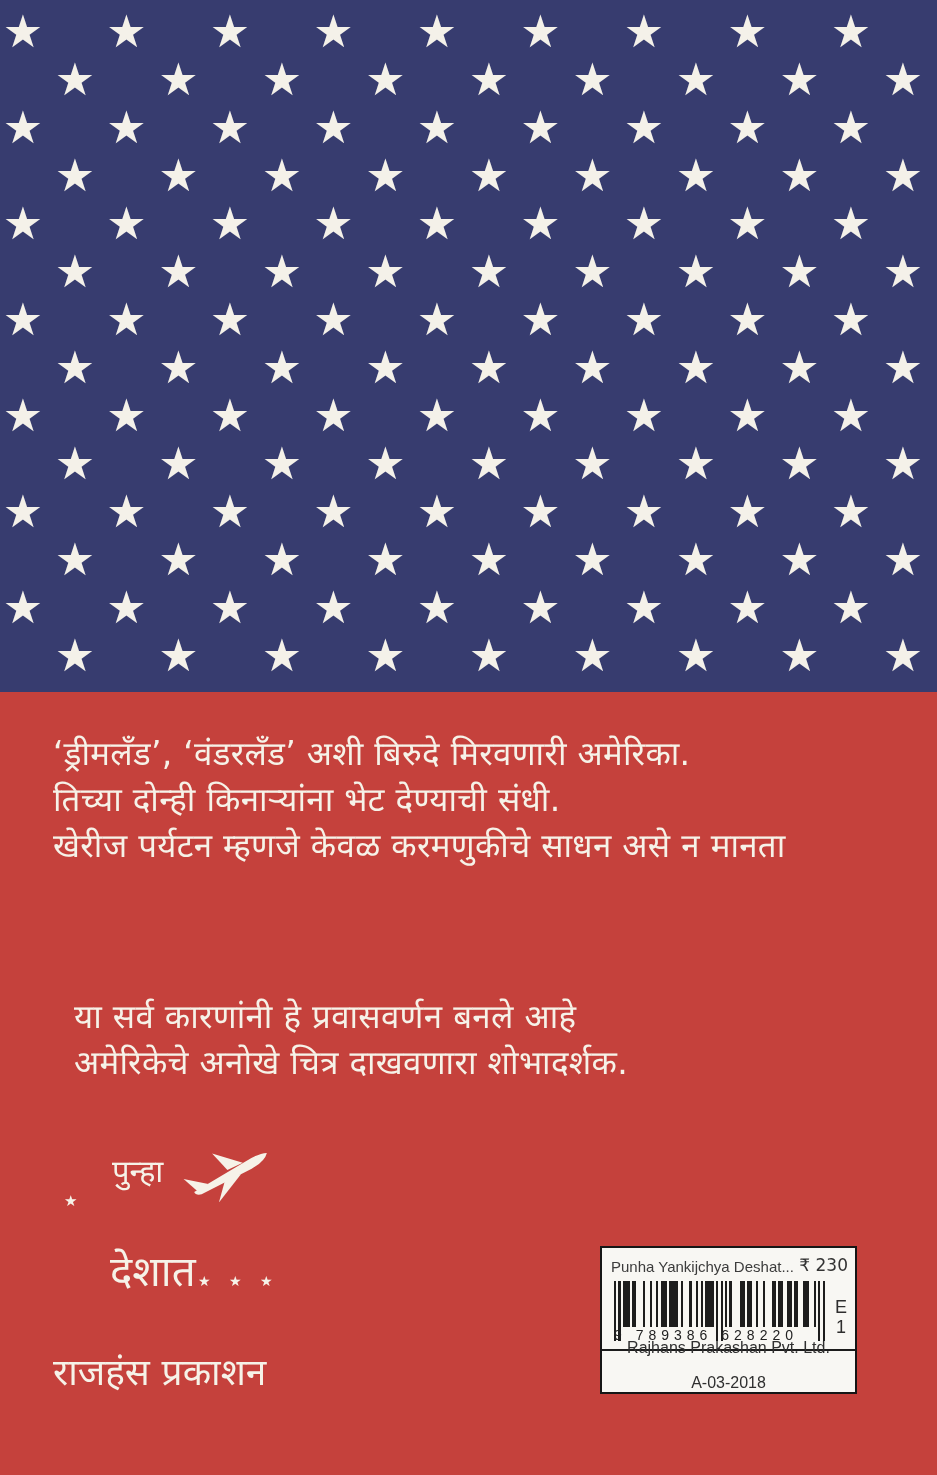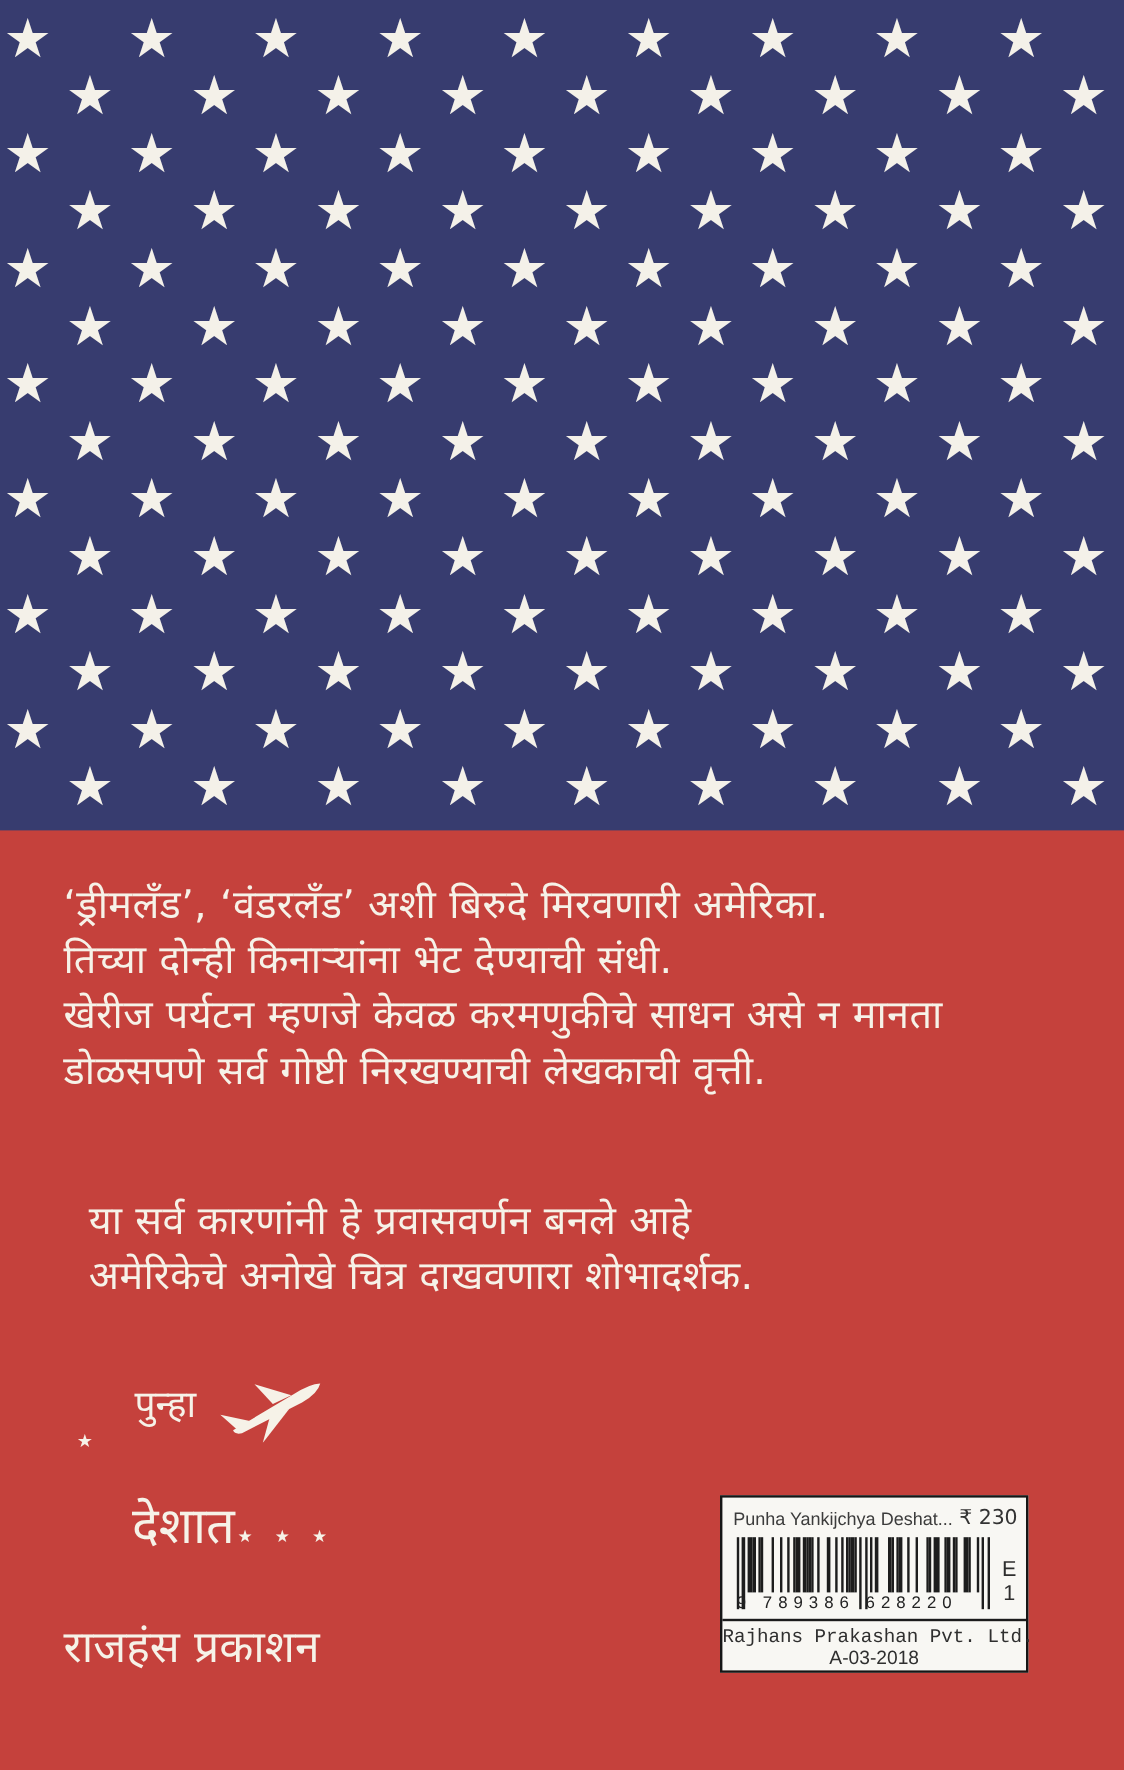--- a/index.html
+++ b/index.html
@@ -39,21 +39,21 @@
   .bar{flex:0 0 auto;width:2.22px;height:46px;}
   .bar.on{background:#1d1d1d;}
   .bar.guard{height:60px;}
   .digits{
     position:absolute;left:12px;top:79px;width:214px;font-size:14px;color:#222;
     letter-spacing:5px;white-space:nowrap;overflow:hidden;
   }
   .ecode{position:absolute;right:8px;top:49px;text-align:center;font-size:18px;line-height:20px;color:#2e2e2e;}
   .ecode div{display:block;}
   .divider{position:absolute;left:0;right:0;top:101px;border-top:2px solid #1c1c1c;}
-  .lab-pub{position:absolute;left:0;right:0;top:107px;text-align:center;font-size:16px;color:#2f2f2f;white-space:nowrap;font-family:Liberation Mono, monospace;}
+  .lab-pub{position:absolute;left:0;right:0;top:91px;text-align:center;font-size:16px;color:#2f2f2f;white-space:nowrap;}
   .lab-code{position:absolute;left:0;right:0;top:126px;text-align:center;font-size:16px;color:#2f2f2f;}
 </style>
 </head>
 <body>
 
 <div class="cover">
 
   <div class="flag" id="flag">
       <span class="star" style="left: 23px; top: 33px;">★</span>
       <span class="star" style="left: 126.5px; top: 33px;">★</span>
@@ -187,21 +187,20 @@
       <span class="star" style="left: 592.5px; top: 657px;">★</span>
       <span class="star" style="left: 696px; top: 657px;">★</span>
       <span class="star" style="left: 799.5px; top: 657px;">★</span>
       <span class="star" style="left: 903px; top: 657px;">★</span>
     </div>
 
   <div class="blurb p1">
     <div class="bl">‘ड्रीमलँड’, ‘वंडरलँड’ अशी बिरुदे मिरवणारी अमेरिका.</div>
     <div class="bl">तिच्या दोन्ही किनाऱ्यांना भेट देण्याची संधी.</div>
     <div class="bl">खेरीज पर्यटन म्हणजे केवळ करमणुकीचे साधन असे न मानता</div>
-    <div class="bl">डोळसपणे सर्व गोष्टी निरखण्याची लेखकाची वृत्ती.</div>
   </div>
 
   <div class="blurb p2">
     <div class="bl">या सर्व कारणांनी हे प्रवासवर्णन बनले आहे</div>
     <div class="bl">अमेरिकेचे अनोखे चित्र दाखवणारा शोभादर्शक.</div>
   </div>
 
   <span class="lg1">पुन्हा</span>
 
   <svg class="plane" viewBox="0 0 102 66" aria-hidden="true">

